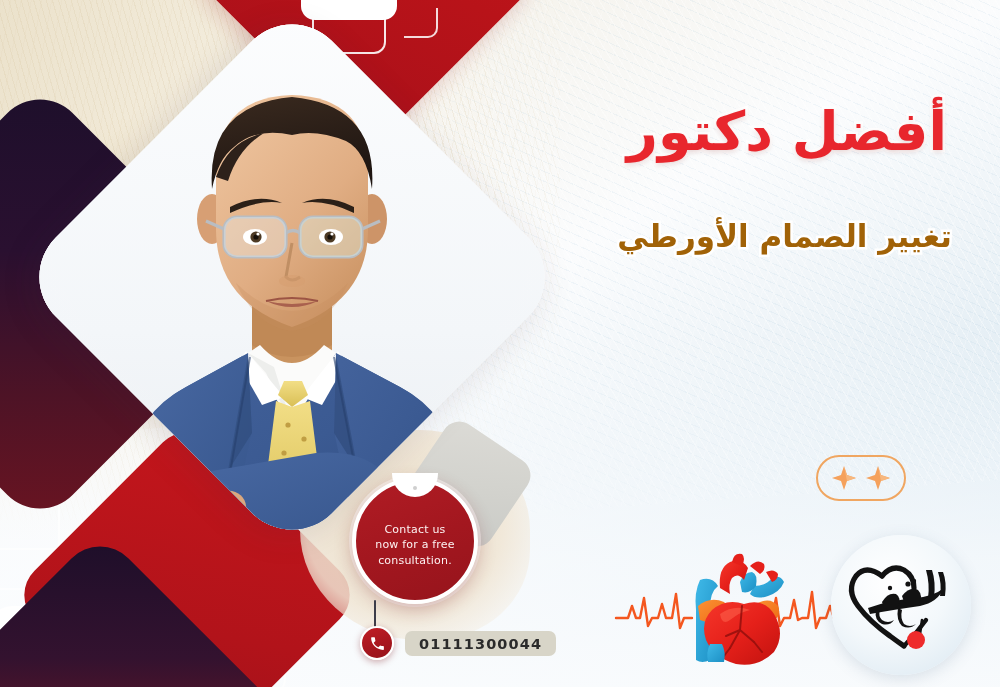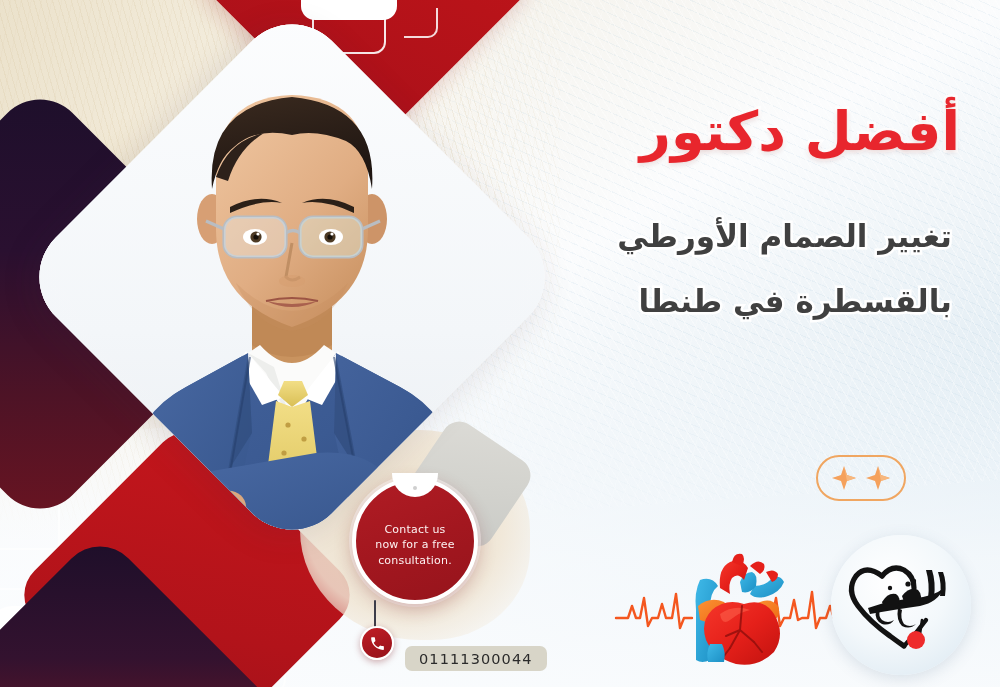--- a/index.html
+++ b/index.html
@@ -202,21 +202,21 @@
     left:418px; top:434px;
     width:100px; height:100px;
     background:linear-gradient(150deg, #dcdbd6 0%, #d2d2cd 55%, #c9cac6 100%);
     border-radius:18px;
     transform:rotate(34deg);
   }
 
   
   .headline {
     position:absolute;
-    right:40px; top:104px;
+    right:53px; top:104px;
     width:420px;
     text-align:right;
     direction:rtl;
     font-size:54px;
     font-weight:bold;
     letter-spacing:.5px;
     color:#e8262d;
     line-height:1.05;
     -webkit-text-stroke:5px #ffffff;
     paint-order:stroke fill;
@@ -225,21 +225,21 @@
   }
 
   .subline {
     position:absolute;
     right:48px;
     width:460px;
     text-align:right;
     direction:rtl;
     font-size:31px;
     font-weight:bold;
-    color:#404040;
+    color:#a16207;
     line-height:1.2;
     -webkit-text-stroke:5px #ffffff;
     paint-order:stroke fill;
     white-space:nowrap;
   }
   .subline.l1 { top:218px; }
   .subline.l2 { top:283px; }
 
   
   .contact-wrap {
@@ -312,23 +312,22 @@
   .phone-badge {
     position:absolute;
     left:405px; top:631px;
     height:25px;
     padding:0 14px;
     display:flex; align-items:center;
     background:#d8d5c8;
     border-radius:7px;
     color:#2b2b2b;
     font-size:14.5px;
-    font-weight:normal;
+    font-weight:bold;
     letter-spacing:1.1px;
-    margin-top:15px;
   }
 
   
   .sparkle-pill {
     position:absolute;
     left:816px; top:455px;
     width:90px; height:46px;
     border:2px solid #f0a661;
     border-radius:23px;
     display:flex;
@@ -511,21 +510,20 @@
         <path d="M250,300 Q276,312 302,300 Q276,306 250,300 Z" fill="#a9614e"></path>
         <path d="M250,300 Q276,294 302,300" fill="none" stroke="#9c5444" stroke-width="2"></path>
 
         <path d="M220,282 Q276,338 332,282 Q312,326 276,330 Q240,326 220,282 Z" fill="#c48c5d" opacity="0.28"></path>
       </svg>
     </div>
   </div>
 
   <div class="headline">أفضل دكتور</div>
   <div class="subline l1">تغيير الصمام الأورطي</div>
-  <div class="subline l2">بالقسطرة في طنطا</div>
 
   <div class="contact-wrap">
     <div class="contact-circle">
       <div class="contact-text">
         <div>Contact us</div>
         <div>now for a free</div>
         <div>consultation.</div>
       </div>
     </div>
     <div class="contact-notch"></div>

